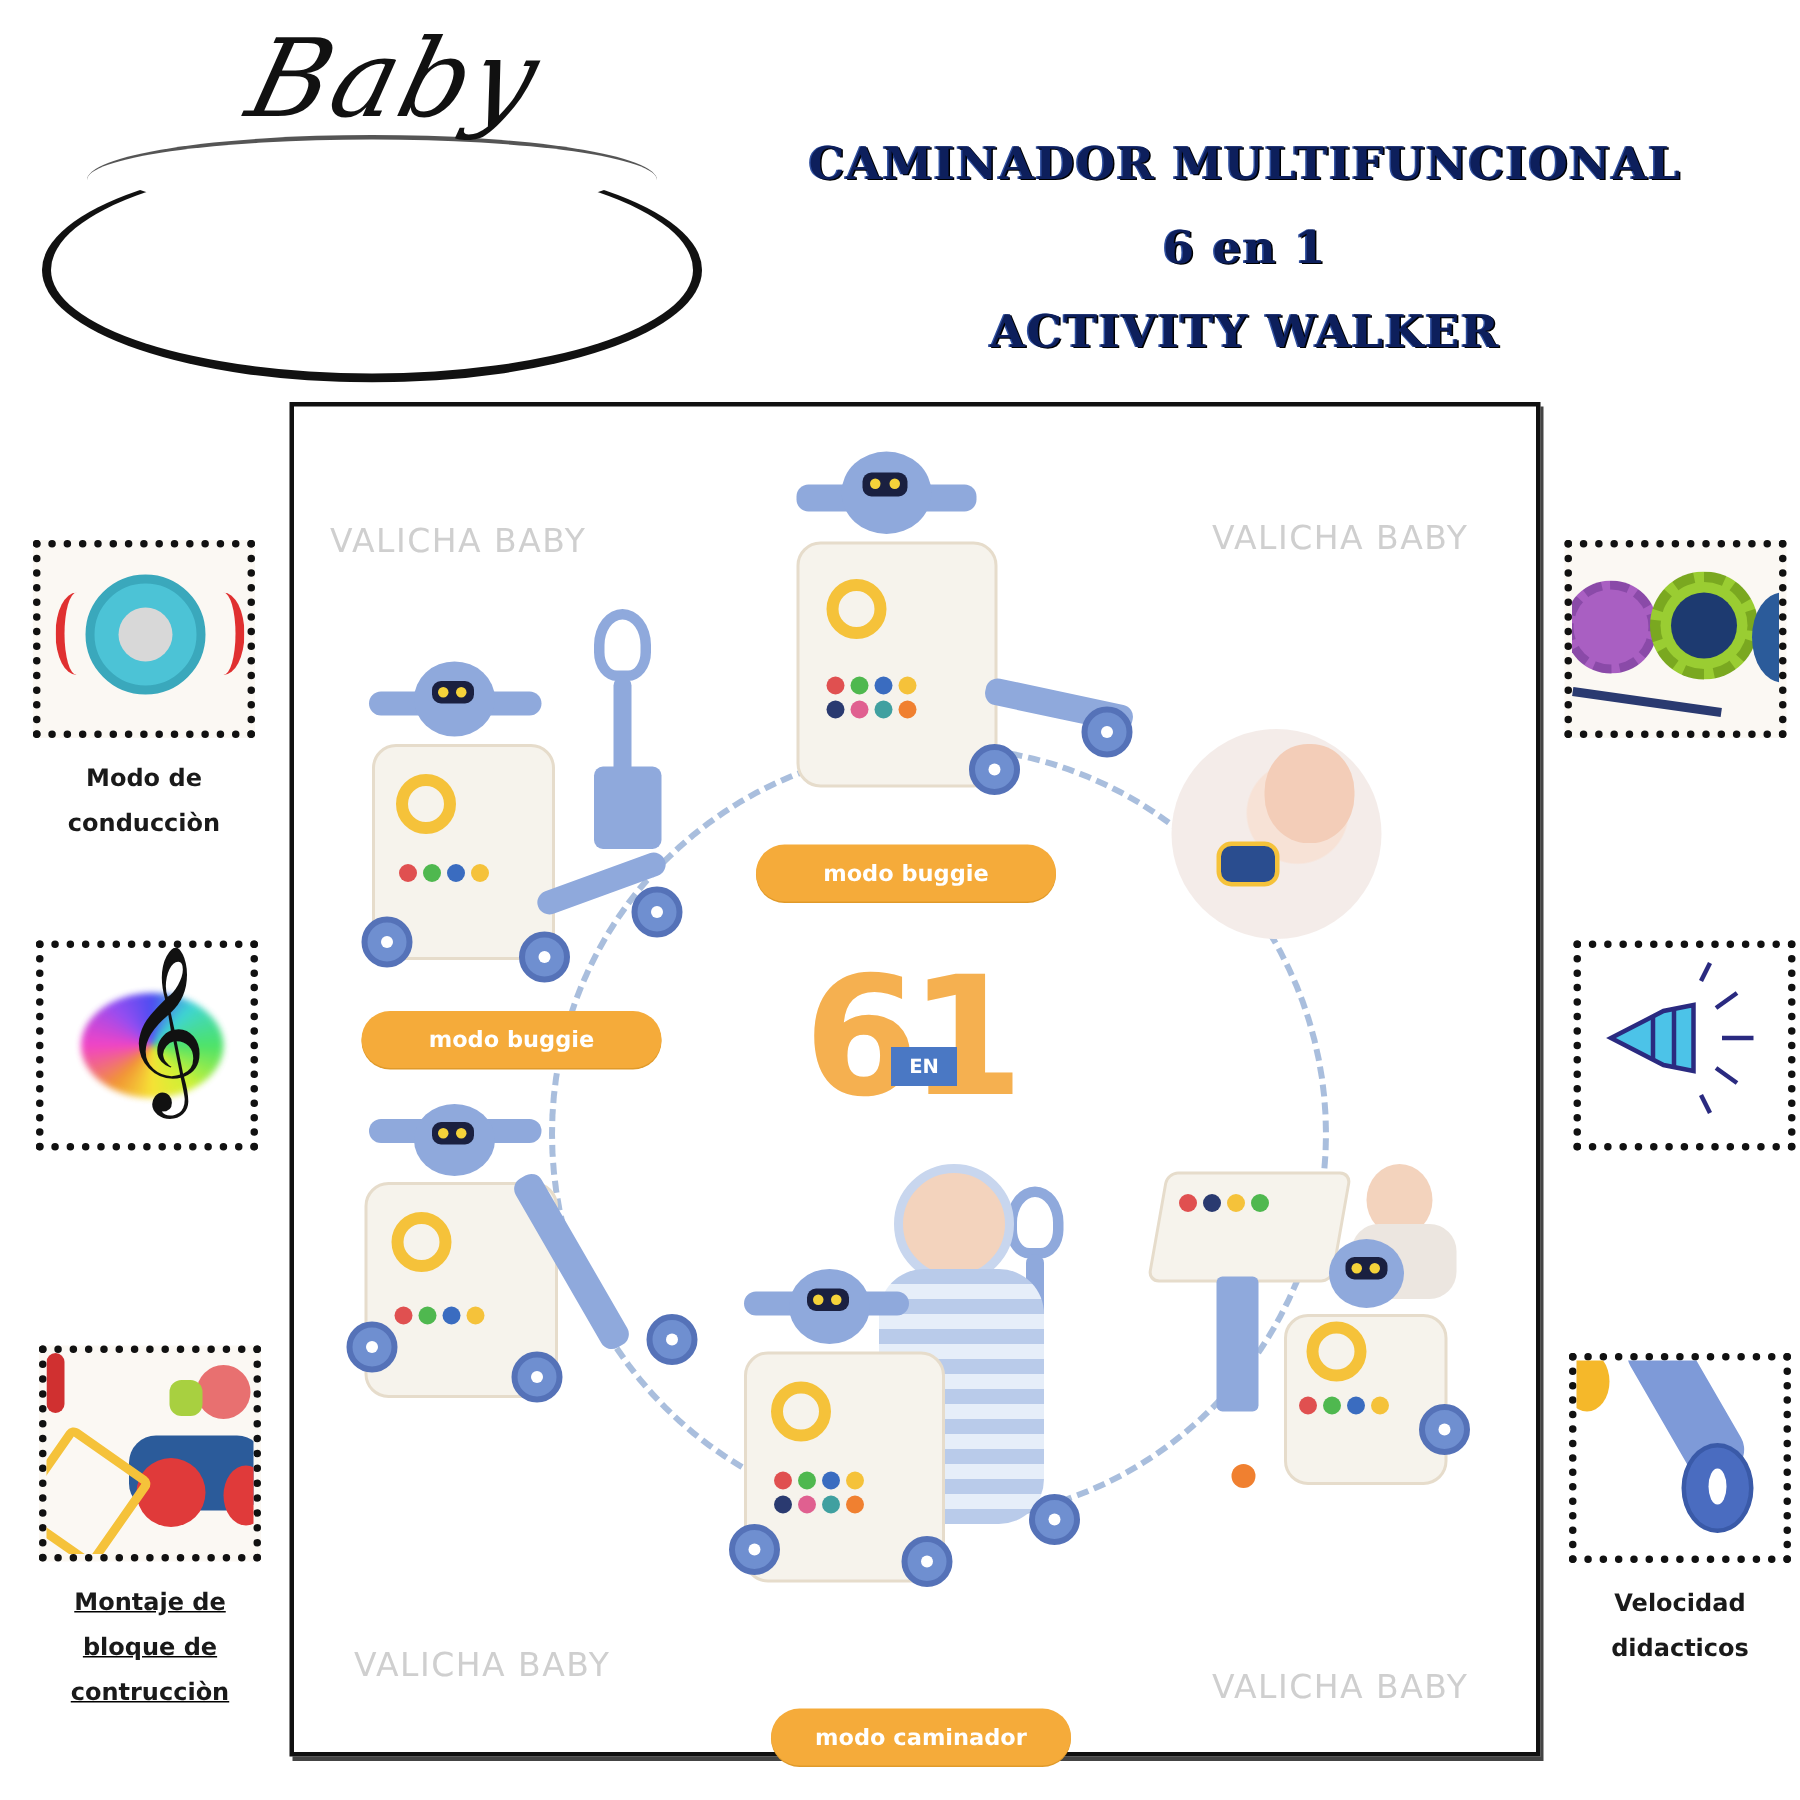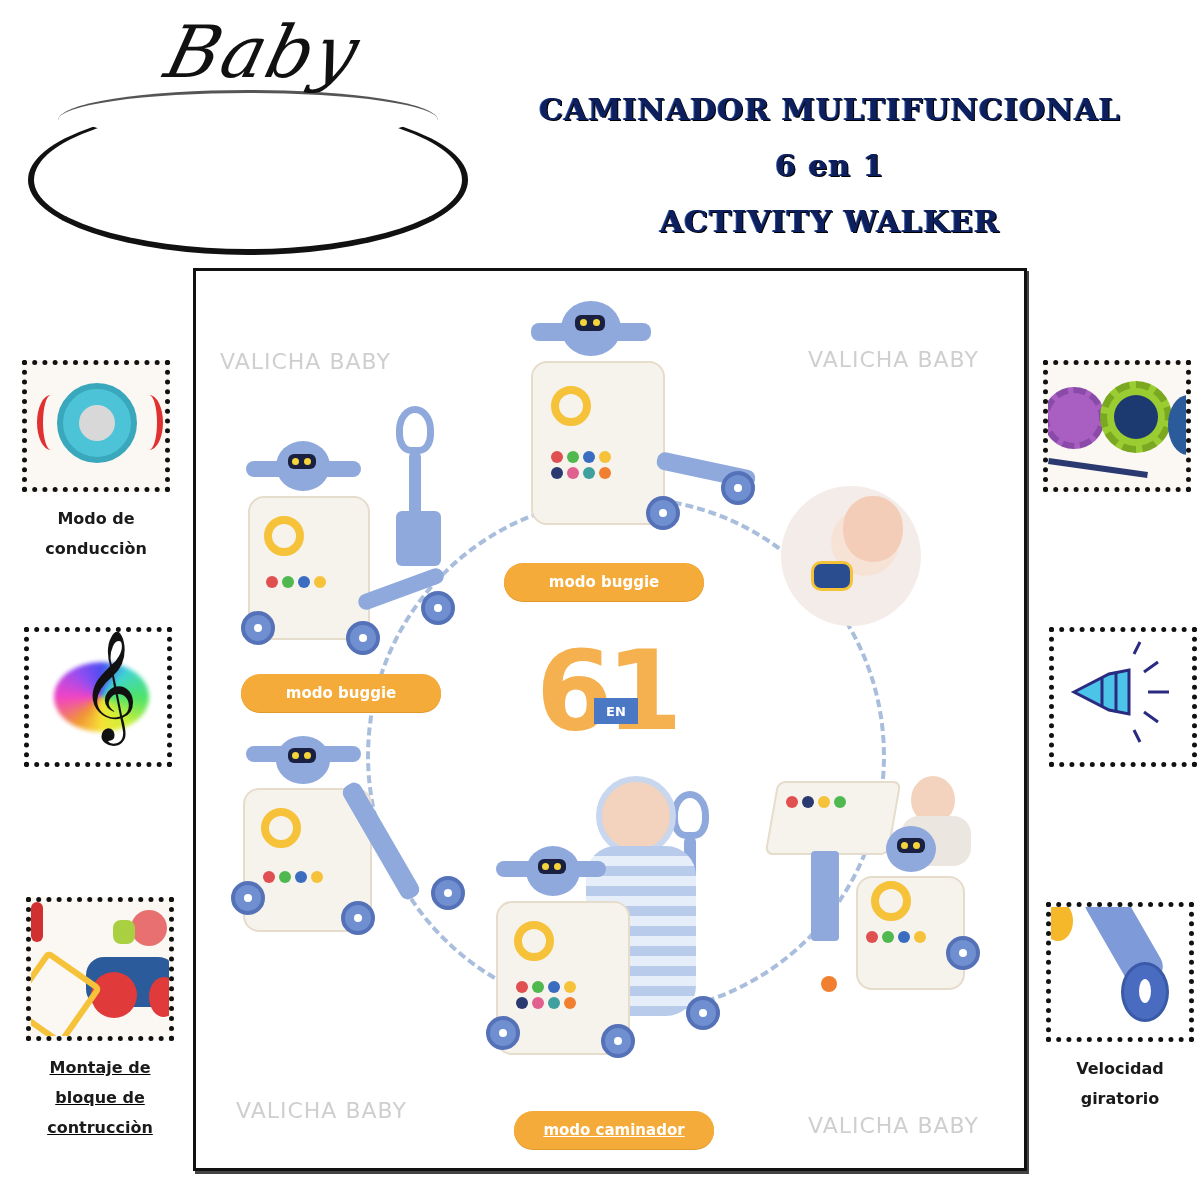--- a/index.html
+++ b/index.html
@@ -177,21 +177,21 @@
         <span style="background:#f5c23a"></span>
       <span style="background:#2a3a70"></span>
         <span style="background:#e06090"></span>
         <span style="background:#40a0a0"></span>
         <span style="background:#f08030"></span>
     </div>
     <div class="w-wheel" style="left:0px; top:250px;"></div>
     <div class="w-wheel" style="left:115px; top:258px;"></div>
     <div class="w-wheel" style="left:200px; top:230px;"></div>
   </div>
-  <div class="pill" style="left:318px; top:840px; width:200px;text-decoration:underline;">modo caminador</div>
+  <div class="pill" style="left:318px; top:868px; width:200px;">modo caminador</div>
 
   <div class="walker" style="left:565px; top:495px; width:230px; height:240px;">
     <div style="position:absolute; left:10px; top:15px; width:120px; height:70px; background:#f6f3ec; border:2px solid #e6dccb; border-radius:8px; transform:skewX(-10deg);"></div>
     <div class="w-btns" style="left:25px; top:30px;">
       <span style="background:#e05050"></span>
         <span style="background:#2a3a70"></span>
         <span style="background:#f5c23a"></span>
         <span style="background:#4fb84f"></span>
     </div>
     <div class="w-bar" style="left:50px; top:85px; width:28px; height:90px; border-radius:4px;"></div>
@@ -279,15 +279,15 @@
 
 <div class="feature" style="left:1040px; top:902px;">
   <div class="feature-box" style="background:#fff; height:140px;">
     <div style="position:absolute; left:-8px; top:-6px; width:30px; height:40px; border-radius:50%; background:#f5b82a;"></div>
     <div style="position:absolute; left:28px; top:-10px; width:40px; height:110px; background:#7e9ad8; border-radius:16px; transform:rotate(-30deg); transform-origin:top left;"></div>
     <div style="position:absolute; left:70px; top:55px; width:48px; height:60px; border-radius:50%; background:#4a6cc0; border:3px solid #3a5aa8; box-sizing:border-box;"></div>
     <div style="position:absolute; left:88px; top:72px; width:12px; height:24px; border-radius:50%; background:#fff;"></div>
   </div>
   <div class="feature-label">
     <div>Velocidad</div>
-    <div>giratorio</div>
+    <div>didacticos</div>
   </div>
 </div>
 
 </body></html>

